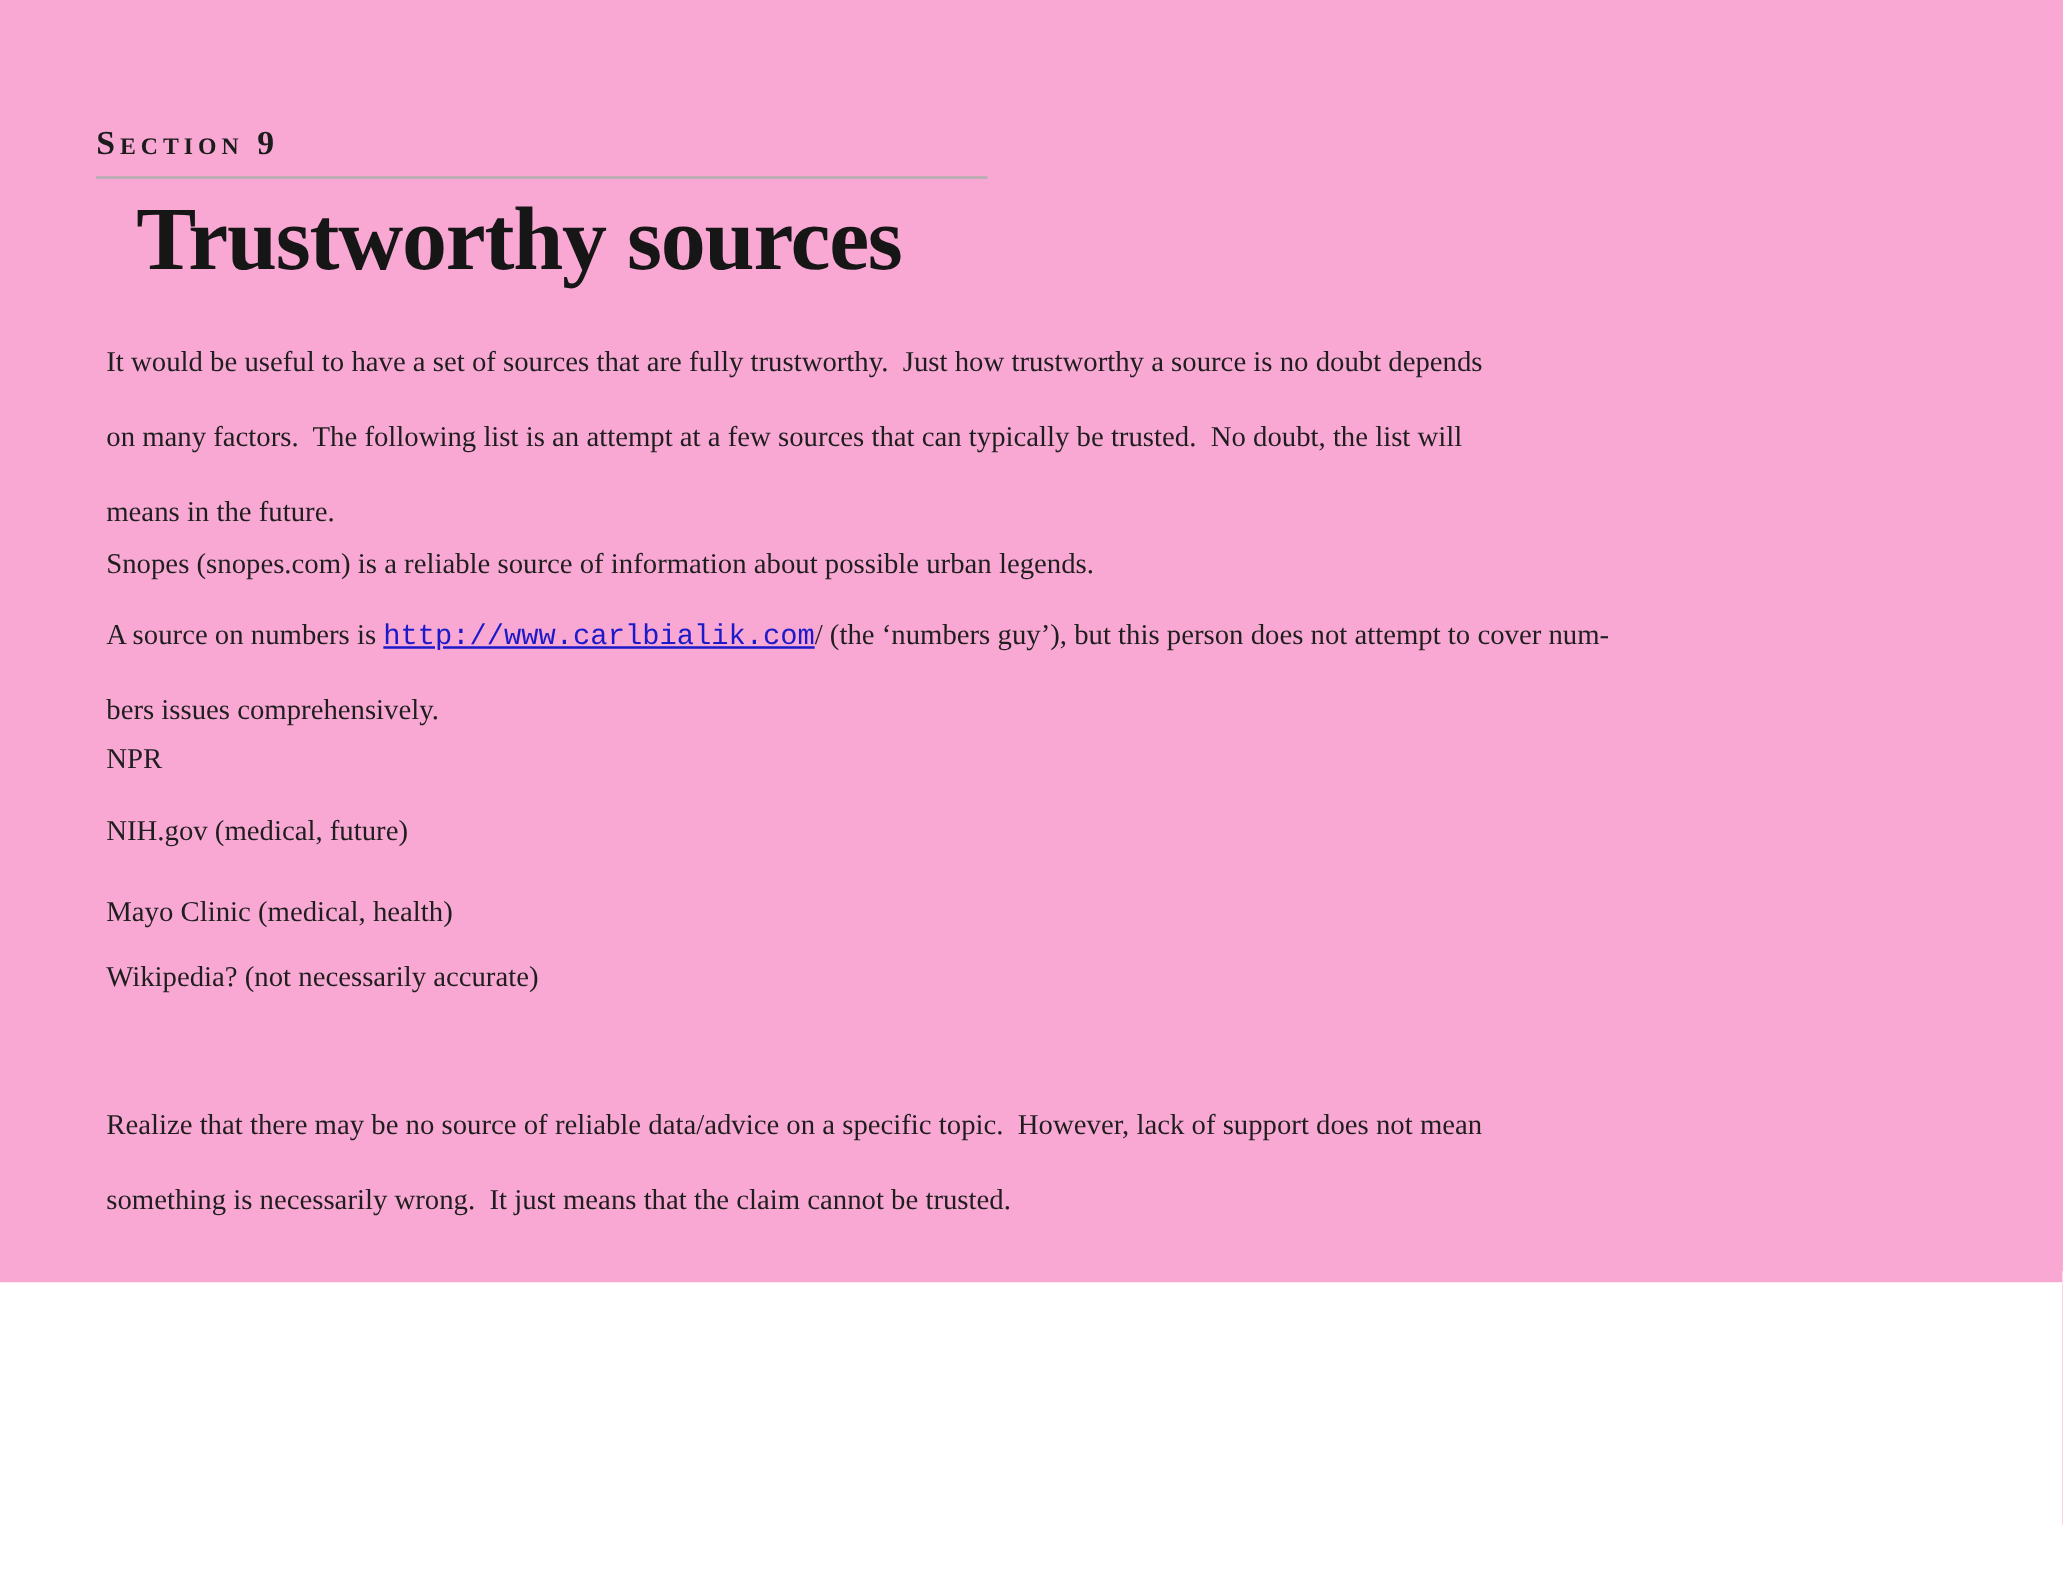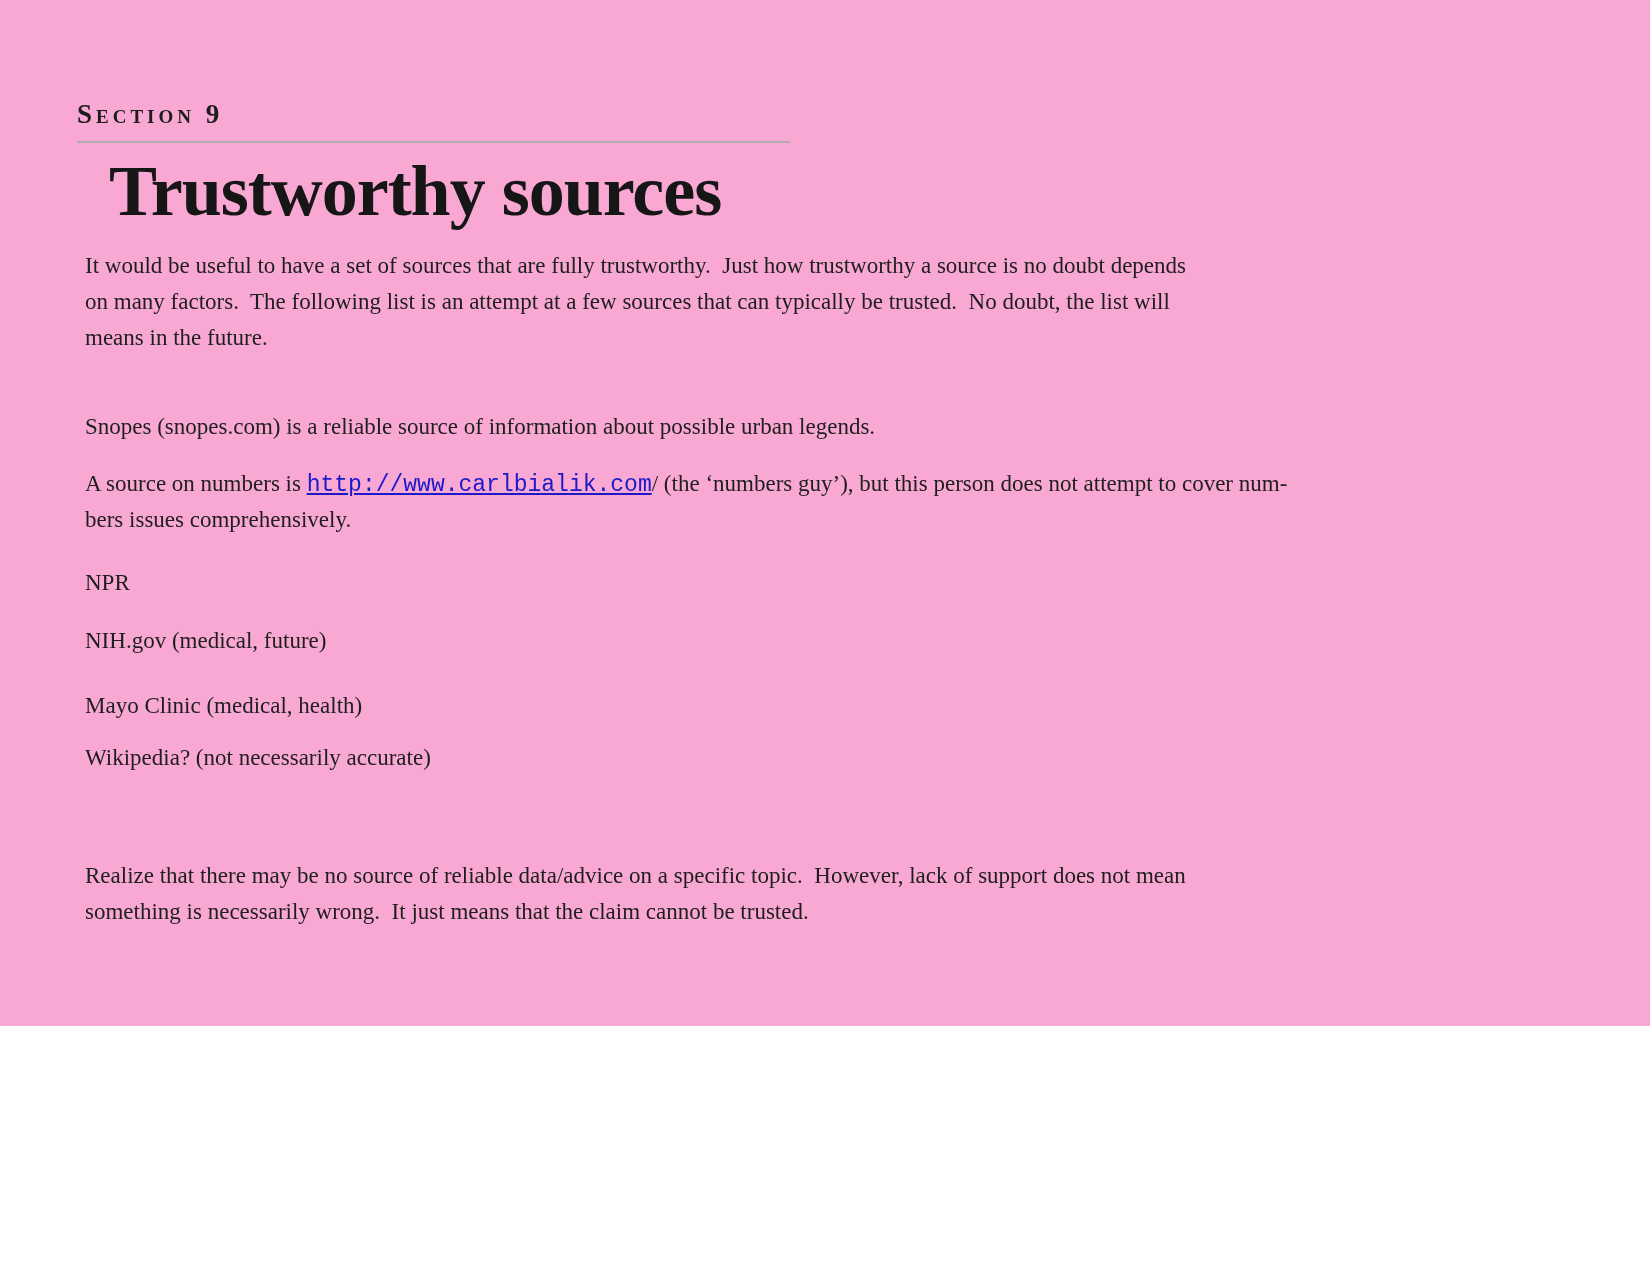--- a/index.html
+++ b/index.html
@@ -51,20 +51,21 @@
   .para {
     position: absolute;
     left: 85px;
     font-size: 23px;
     line-height: 36px;
     color: #1e1e1e;
   }
   .line {
     white-space: pre;
     height: 36px;
+    margin-top: 24px;
   }
   a.body-link {
     color: #1b19c8;
     text-decoration: underline;
     font-family: Liberation Mono, monospace;
   }
   .page-number {
     position: absolute;
     right: 77px;
     top: 1191px;

